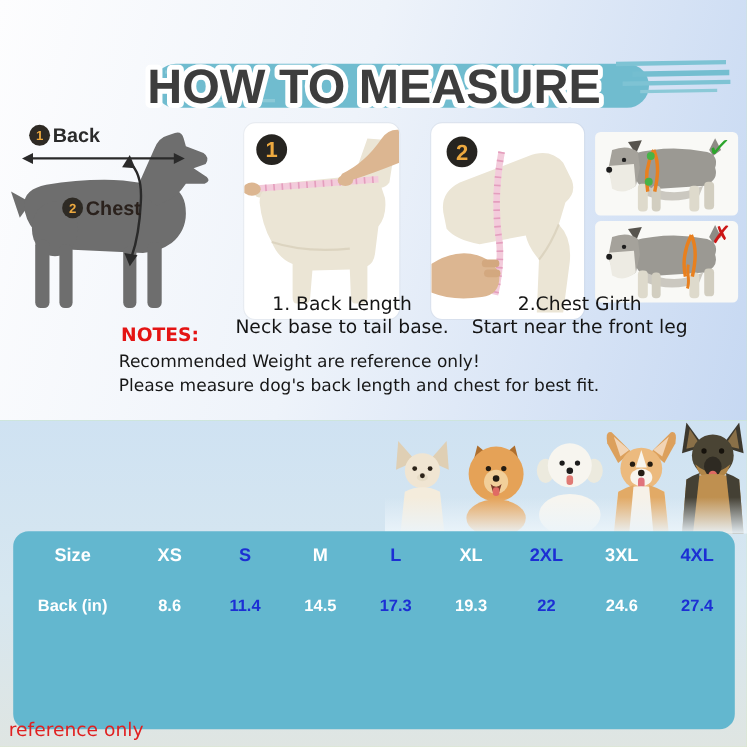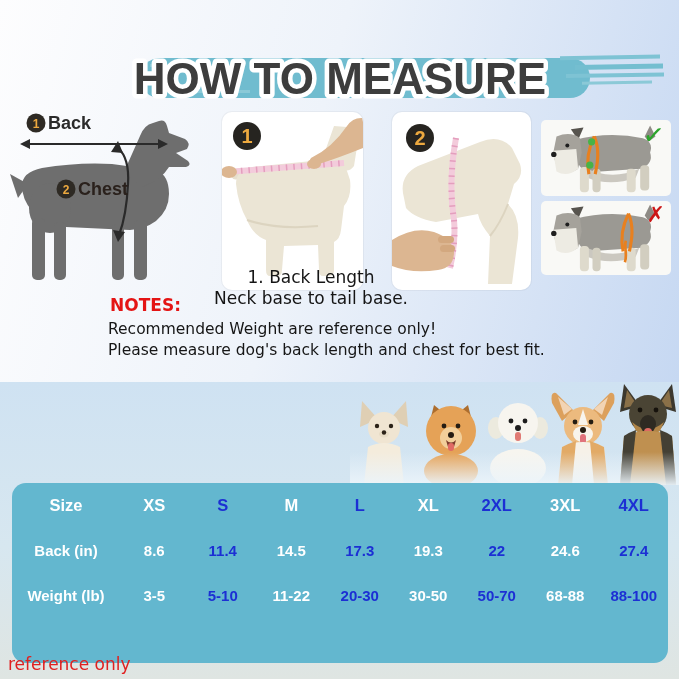--- a/index.html
+++ b/index.html
@@ -163,20 +163,24 @@
       <path d="M90,14 C96,28 94,42 91,56" stroke="#e8801f" stroke-width="3.5" fill="none"></path>
       <path d="M87,44 C85,52 89,60 86,68" stroke="#e8801f" stroke-width="3" fill="none"></path>
     </svg>
     <div class="mark mark-bad">✗</div>
   </div>
 
   <div class="caption cap1">
     <div>1. Back Length</div>
     <div>Neck base to tail base.</div>
   </div>
+  <div class="caption cap2">
+    <div>2.Chest Girth</div>
+    <div>Start near the front leg</div>
+  </div>
 
   <div class="notes">
     <div class="notes-heading">NOTES:</div>
     <div>Recommended Weight are reference only!</div>
     <div>Please measure dog's back length and chest for best fit.</div>
   </div>
 
   <svg class="dog dog-chihuahua" viewBox="0 0 52 84">
     <polygon points="4,0 20,18 2,26" fill="#dfcfb4"></polygon>
     <polygon points="48,0 32,18 50,26" fill="#dfcfb4"></polygon>
@@ -258,26 +262,15 @@
       <span>Back (in)</span>
       <span>8.6</span>
       <span>11.4</span>
       <span>14.5</span>
       <span>17.3</span>
       <span>19.3</span>
       <span>22</span>
       <span>24.6</span>
       <span>27.4</span>
     </div>
-    <div class="t-row t-data">
-      <span>Weight (lb)</span>
-      <span>3-5</span>
-      <span>5-10</span>
-      <span>11-22</span>
-      <span>20-30</span>
-      <span>30-50</span>
-      <span>50-70</span>
-      <span>68-88</span>
-      <span>88-100</span>
-    </div>
   </div>
   <div class="footnote">reference only</div>
 </div>
 
 </body></html>

